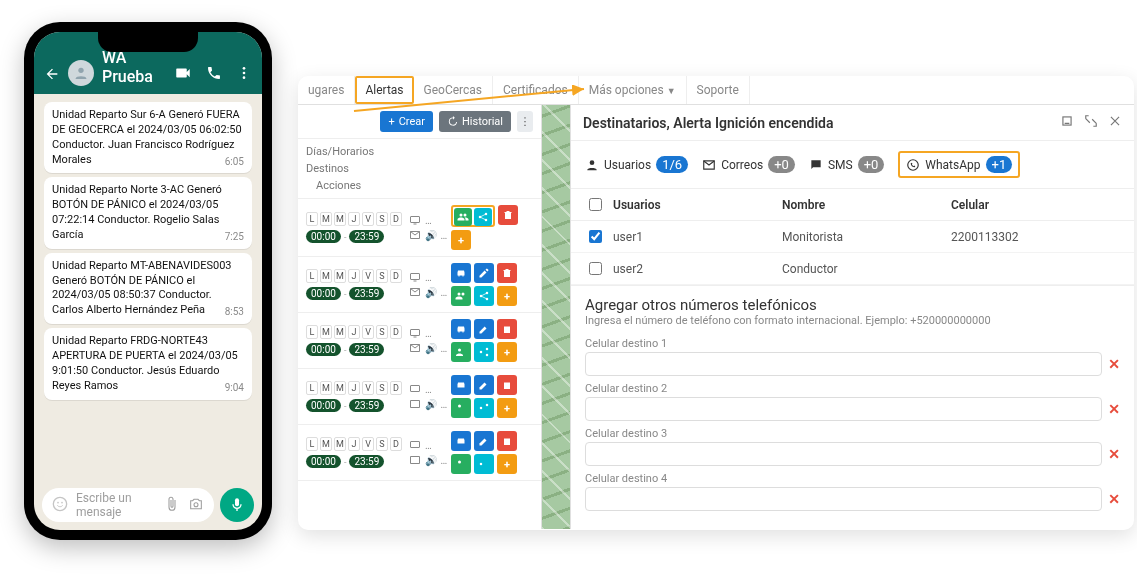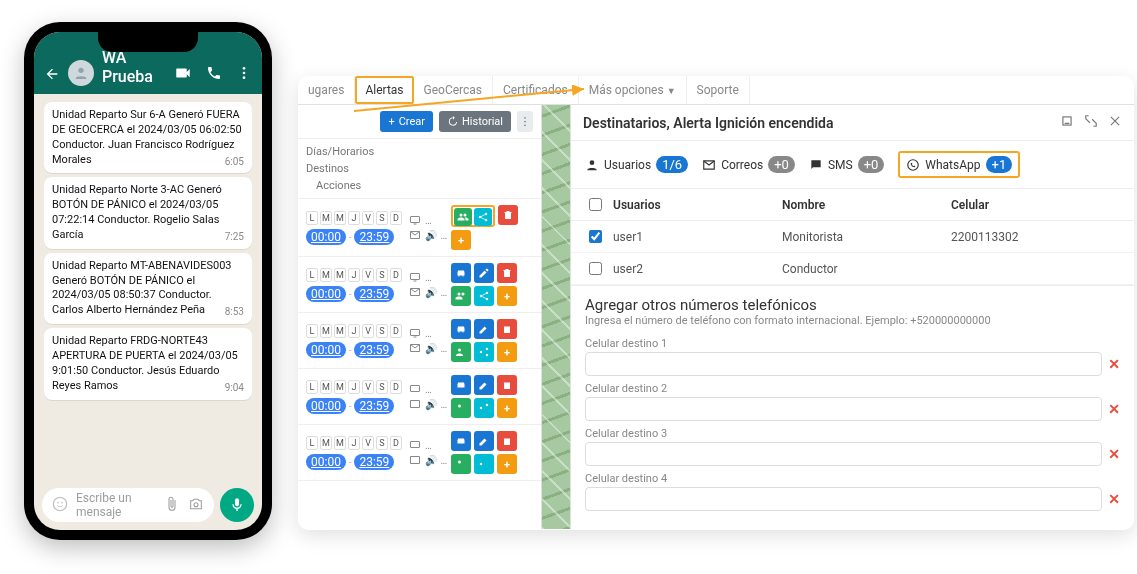--- a/index.html
+++ b/index.html
@@ -172,21 +172,21 @@
     color: #555;
   }
   .days { display: flex; gap: 2px; margin-bottom: 4px; }
   .days span {
     width: 12px; height: 14px;
     display: inline-flex; align-items: center; justify-content: center;
     border: 1px solid #ddd; border-radius: 2px;
     font-size: 9px;
   }
   .time-pills { display: flex; gap: 3px; align-items: center; }
-  .time-pills .pill { background: #3b82f6; color: #fff; border-radius: 8px; padding: 1px 5px; font-size: 12px; text-decoration: underline; }
+  .time-pills .pill { background: #14532d; color: #fff; border-radius: 8px; padding: 1px 5px; font-size: 10px; }
   .time-pills .dash { color: #aaa; font-size: 9px; }
   .dest-col { display: flex; flex-direction: column; gap: 3px; margin-left: 6px; }
   .dest-col svg { width: 14px; height: 12px; }
   .mini-icons { display:flex; align-items:center; gap:3px; color:#888; }
   .action-grid { display: flex; flex-wrap: wrap; gap: 3px; margin-left: auto; width: 82px; justify-content:flex-start; }
   .sq {
     width: 20px; height: 20px;
     border-radius: 3px;
     display: flex; align-items: center; justify-content: center;
     color: #fff;

